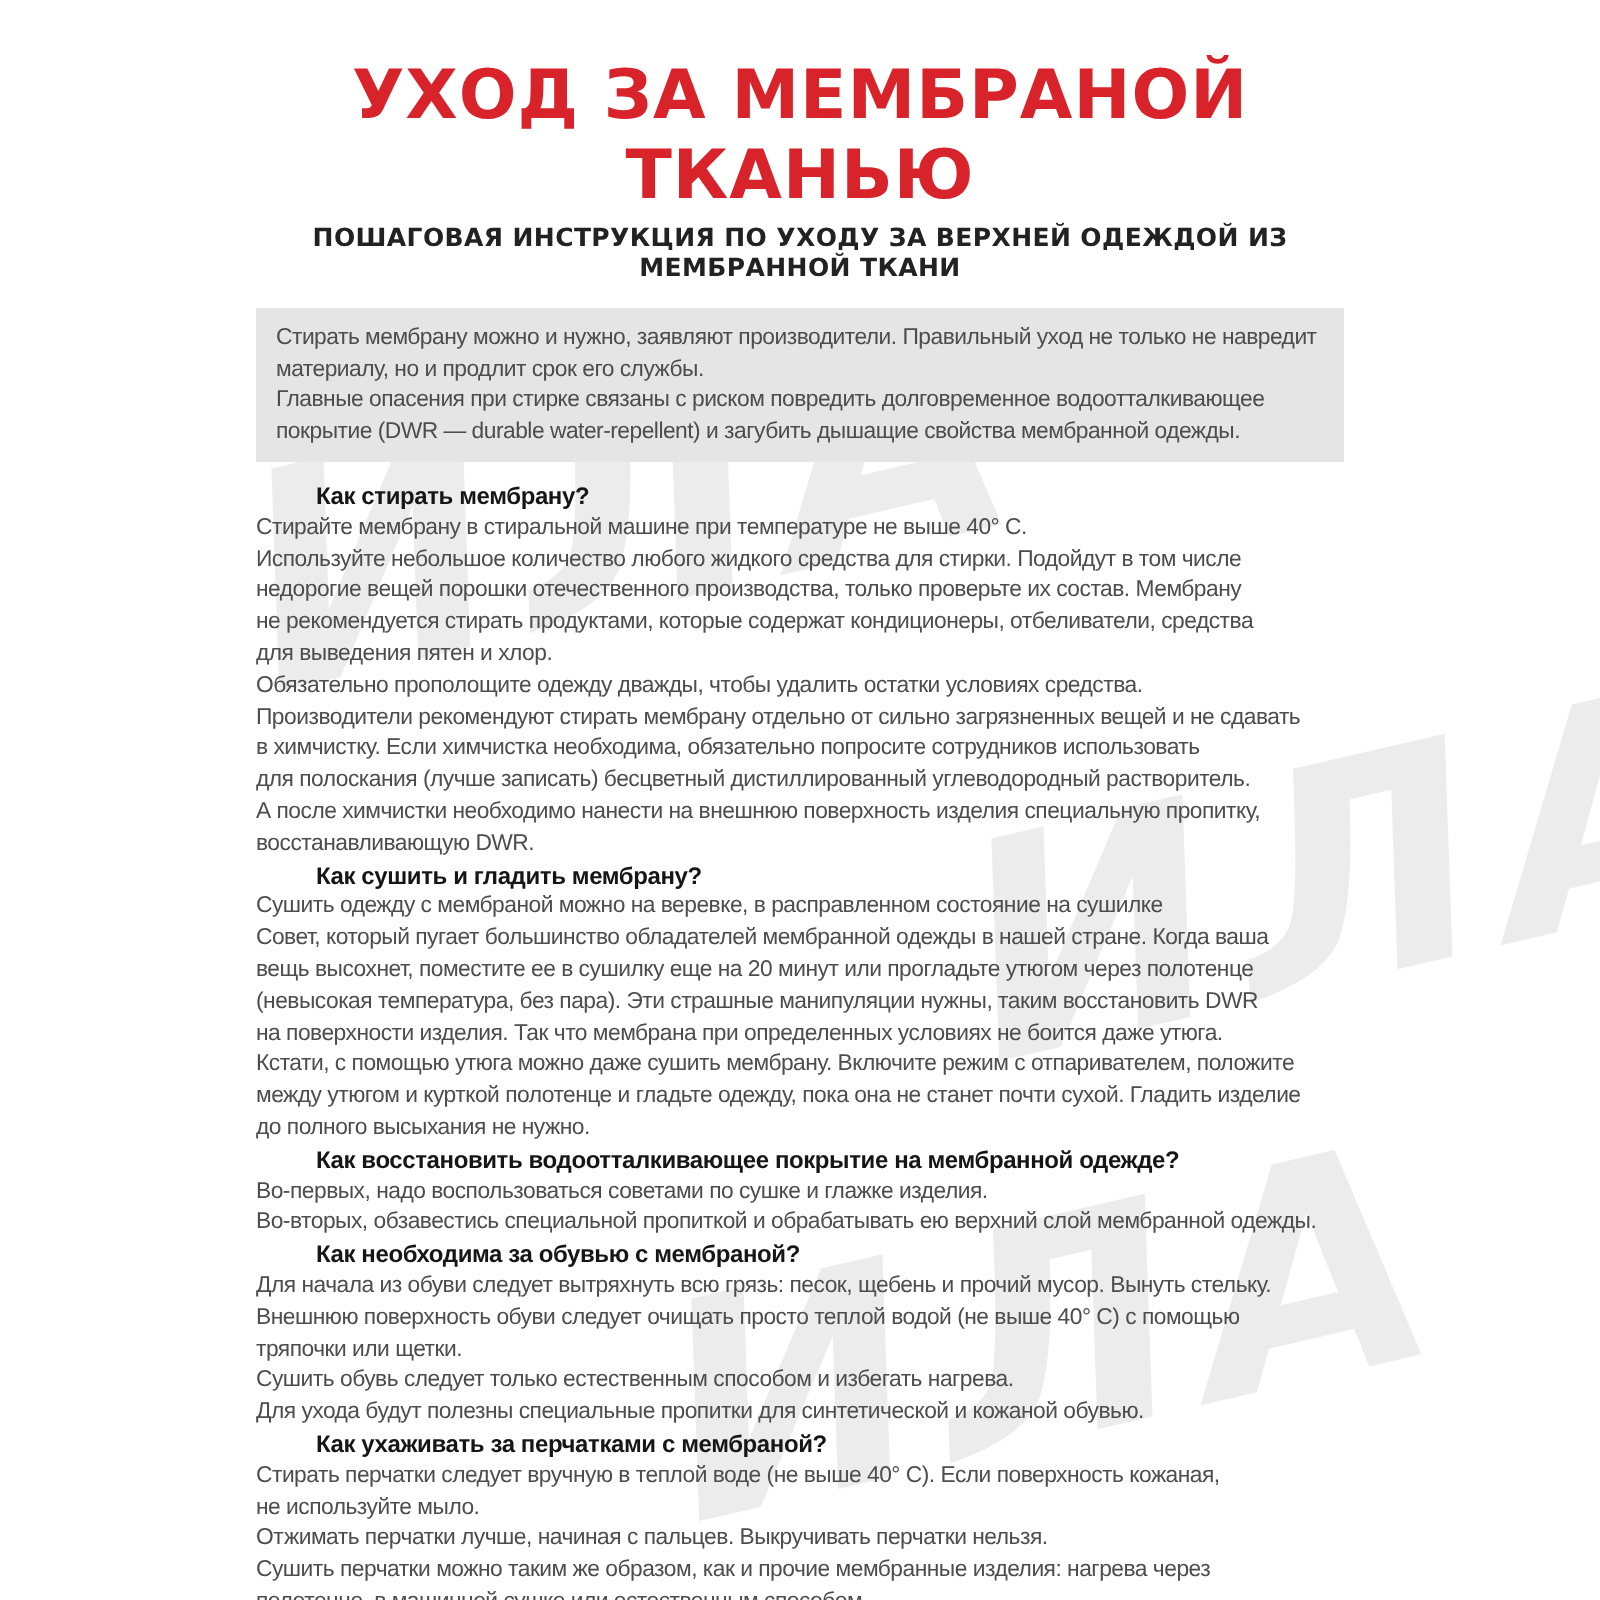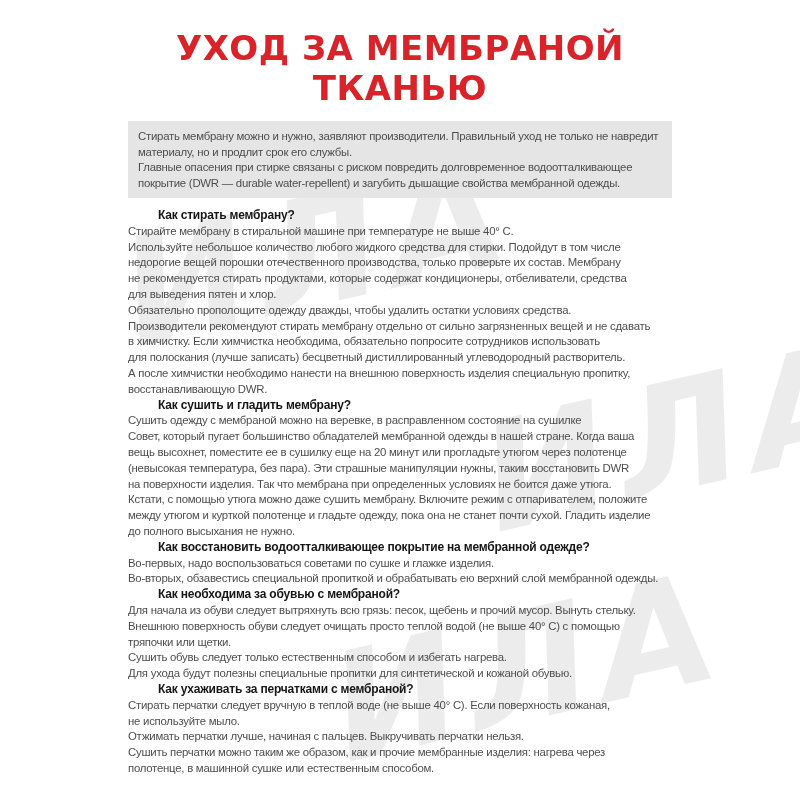--- a/index.html
+++ b/index.html
@@ -91,20 +91,21 @@
 <body>
 
 <div class="page">
 
   <div class="watermark wm1">ИЛА</div>
   <div class="watermark wm2">ИЛА</div>
   <div class="watermark wm3">ИЛА</div>
 
   <div class="content">
     <div class="title">УХОД ЗА МЕМБРАНОЙ ТКАНЬЮ</div>
+    <div class="subtitle">ПОШАГОВАЯ ИНСТРУКЦИЯ ПО УХОДУ ЗА ВЕРХНЕЙ ОДЕЖДОЙ ИЗ МЕМБРАННОЙ ТКАНИ</div>
 
     <div class="intro-box">
         <div class="line">Стирать мембрану можно и нужно, заявляют производители. Правильный уход не только не навредит</div>
         <div class="line">материалу, но и продлит срок его службы.</div>
         <div class="line">Главные опасения при стирке связаны с риском повредить долговременное водоотталкивающее</div>
         <div class="line">покрытие (DWR — durable water-repellent) и загубить дышащие свойства мембранной одежды.</div>
       </div>
 
     <div id="sections">
         <div class="heading">Как стирать мембрану?</div>

